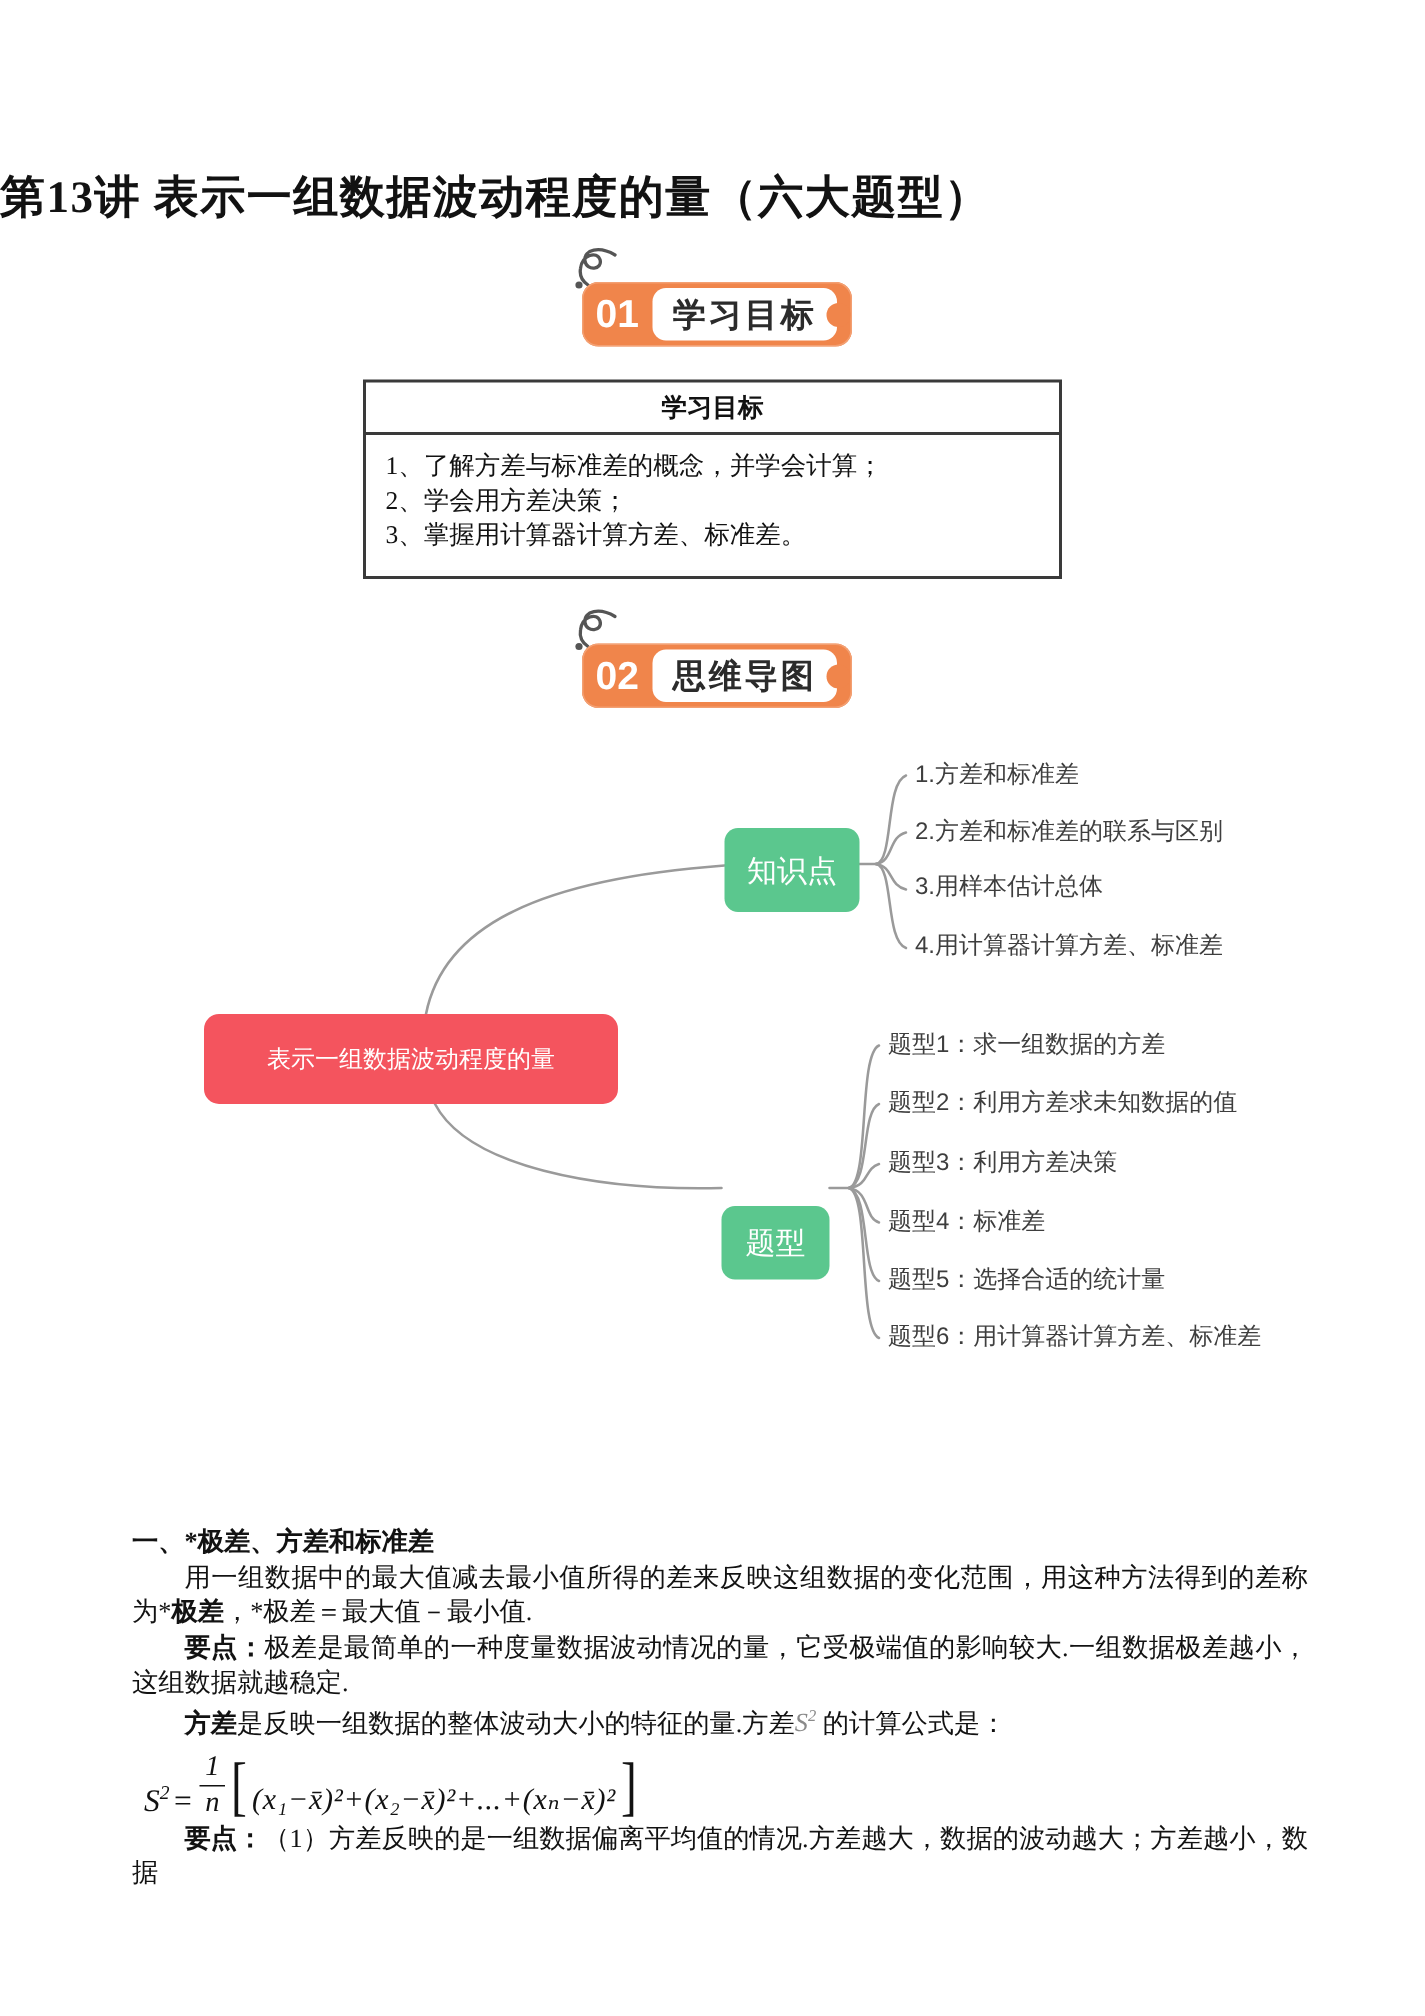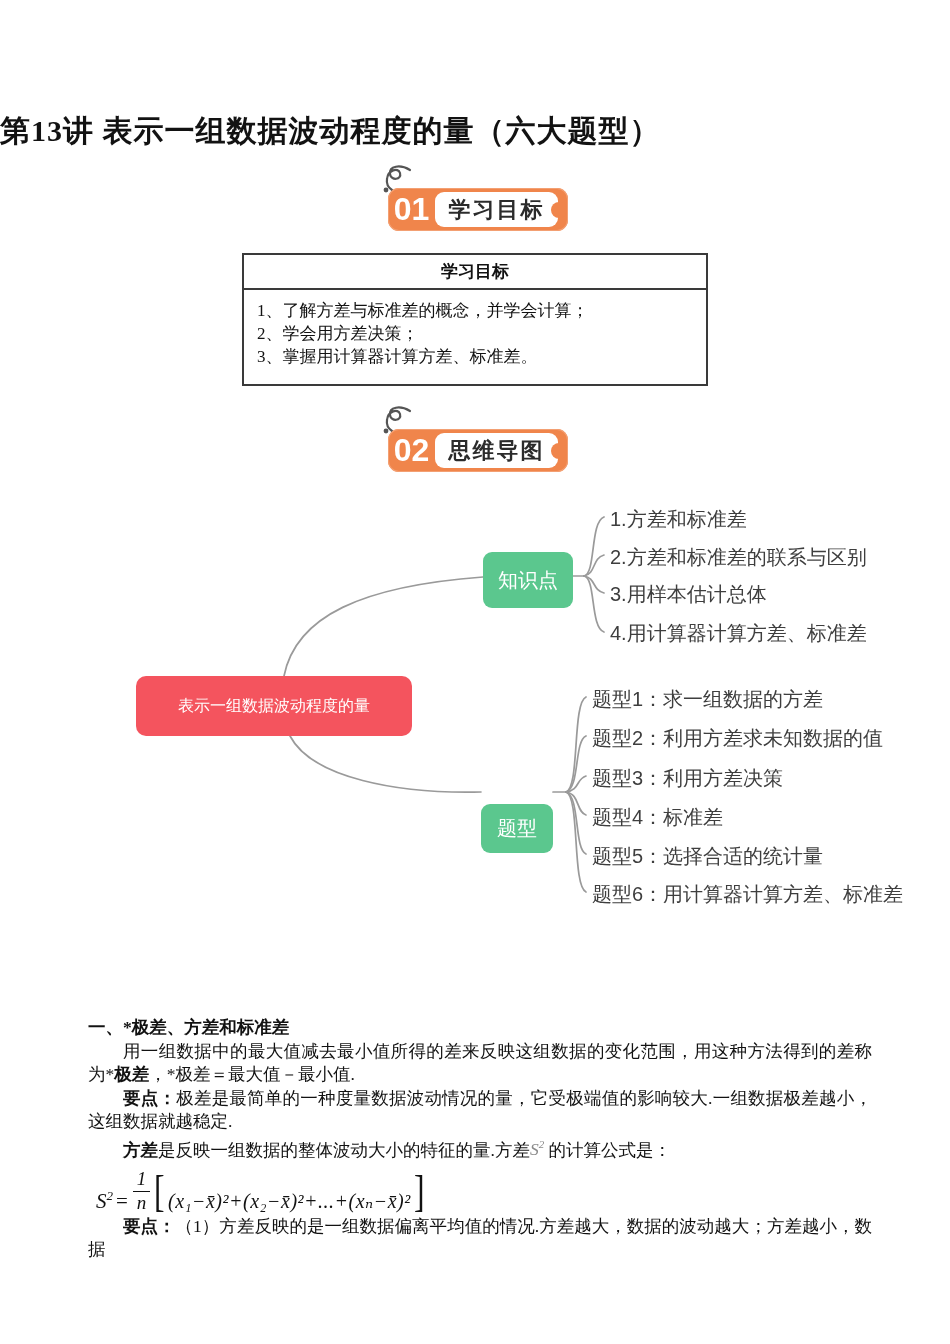--- a/index.html
+++ b/index.html
@@ -16,21 +16,21 @@
 
   
   .badge { position:absolute; left:388px; width:180px; height:43px; }
   .badge .curl { position:absolute; top:-26px; left:-12px; width:40px; height:40px; }
   .badge-body {
     position:relative; width:100%; height:100%; background:#F0854B;
     border-radius:11px; display:flex; align-items:center;
     box-shadow:0 0 0 1px #f3a073 inset;
   }
   .badge-num {
-    width:47px; text-align:center; color:#ffffff; font-size:32px; font-weight:bold;
+    width:47px; text-align:center; color:#ffffff; font-size:26px; font-weight:bold;
     font-family:"Liberation Sans","DejaVu Sans",sans-serif;
   }
   .badge-pill {
     position:relative; flex:1; margin:4px 10px 4px 0; height:35px; background:#ffffff;
     border-radius:9px; display:flex; align-items:center; justify-content:center;
     font-family:"Liberation Sans","DejaVu Sans",sans-serif;
     font-weight:bold; font-size:22px; color:#2b2b2b; letter-spacing:2px;
   }
   .pill-notch {
     position:absolute; right:-9px; top:50%; margin-top:-8px;
@@ -60,21 +60,21 @@
   }
   .mm-node {
     position:absolute; background:#5BC78E; border-radius:9px; color:#ffffff;
     display:flex; align-items:center; justify-content:center;
     font-family:"Liberation Sans","DejaVu Sans",sans-serif; font-size:20px;
   }
   #node-kp { left:483px; top:552px; width:90px; height:56px; }
   #node-tx { left:481px; top:768px; width:72px; height:49px;margin-top:36px; }
   .mm-leaf {
     position:absolute; font-family:"Liberation Sans","DejaVu Sans",sans-serif;
-    font-size:20px; color:#3e3e3e; white-space:nowrap;
+    font-size:16px; color:#3e3e3e; white-space:nowrap;
   }
 
   
   .knowledge {
     position:absolute; left:88px; top:1016px; width:784px;
     font-size:17.5px; line-height:23.5px; text-align:justify;
   }
   .knowledge p { margin:0; }
   .k-head { font-weight:bold; }
   .k-indent { text-indent:2em; }

